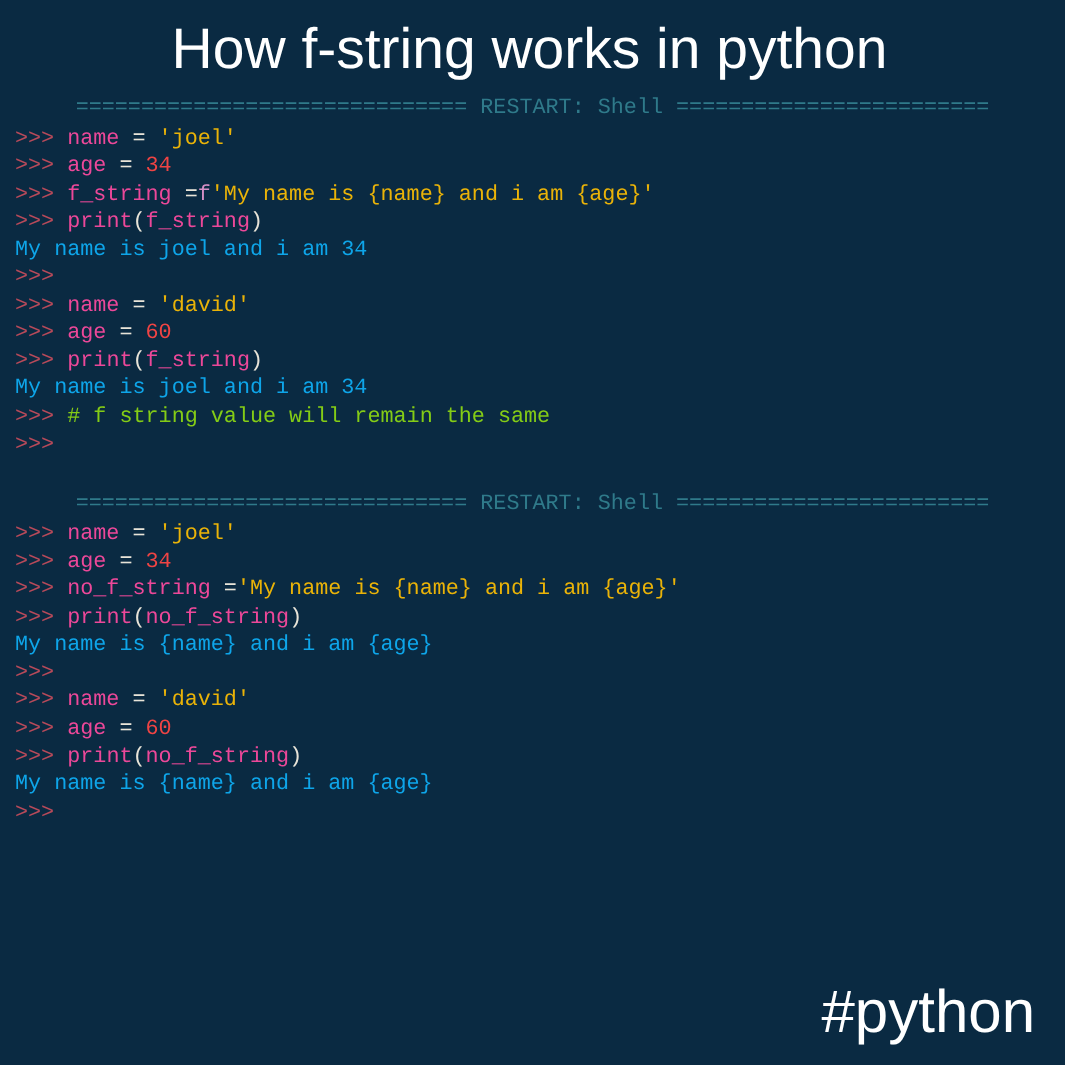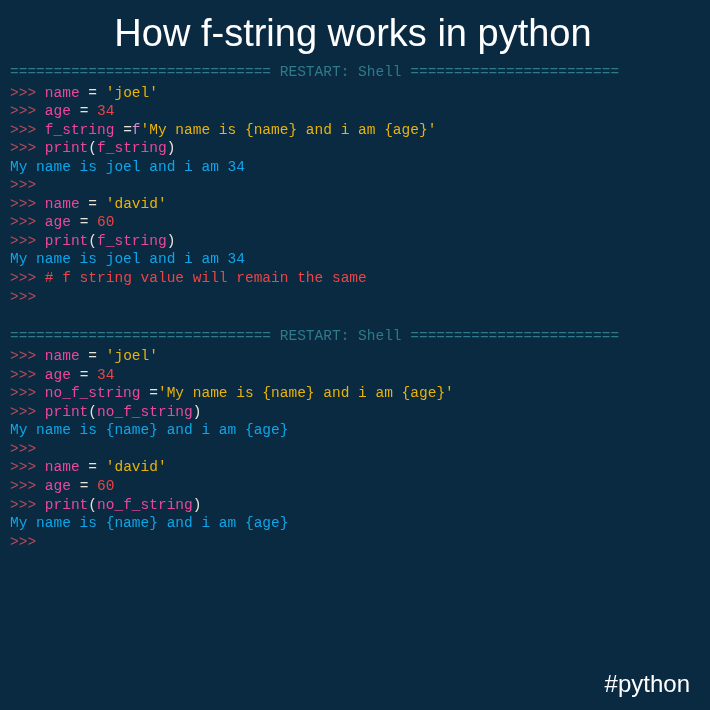--- a/index.html
+++ b/index.html
@@ -14,49 +14,50 @@
     .title {
       font-family: Arial, Helvetica, sans-serif;
       font-size: 38px;
       color: #ffffff;
       text-align: center;
       padding: 12px 4px 6px 0;
       font-weight: normal;
     }
     .hashtag {
       font-family: Arial, Helvetica, sans-serif;
-      font-size: 24px;
+      font-size: 40px;
       color: #ffffff;
       position: absolute;
       bottom: 12px;
       right: 20px;
     }
     .code-block {
       padding: 0 10px;
       font-size: 14.5px;
       line-height: 1.28;
     }
     .restart-line {
       color: #2f7a8a;
       white-space: pre;
       margin: 2px 0;
+      text-align: center;
     }
     .line {
       white-space: pre;
       margin: 0;
     }
     .prompt { color: #b84a5a; }
     .keyword { color: #d48fc5; }
     .var { color: #ec4899; }
     .eq { color: #e8e4d8; }
     .string { color: #eab308; }
     .number { color: #ef4444; }
     .func { color: #ec4899; }
     .output { color: #0ea5e9; }
-    .comment { color: #ef4444; }
+    .comment { color: #84cc16; }
     .paren { color: #e8e4d8; }
   </style>
 </head>
 <body>
 
 <div class="title">How f-string works in python</div>
 
 <div class="code-block">
   <div class="restart-line">============================== RESTART: Shell ========================</div>
 

